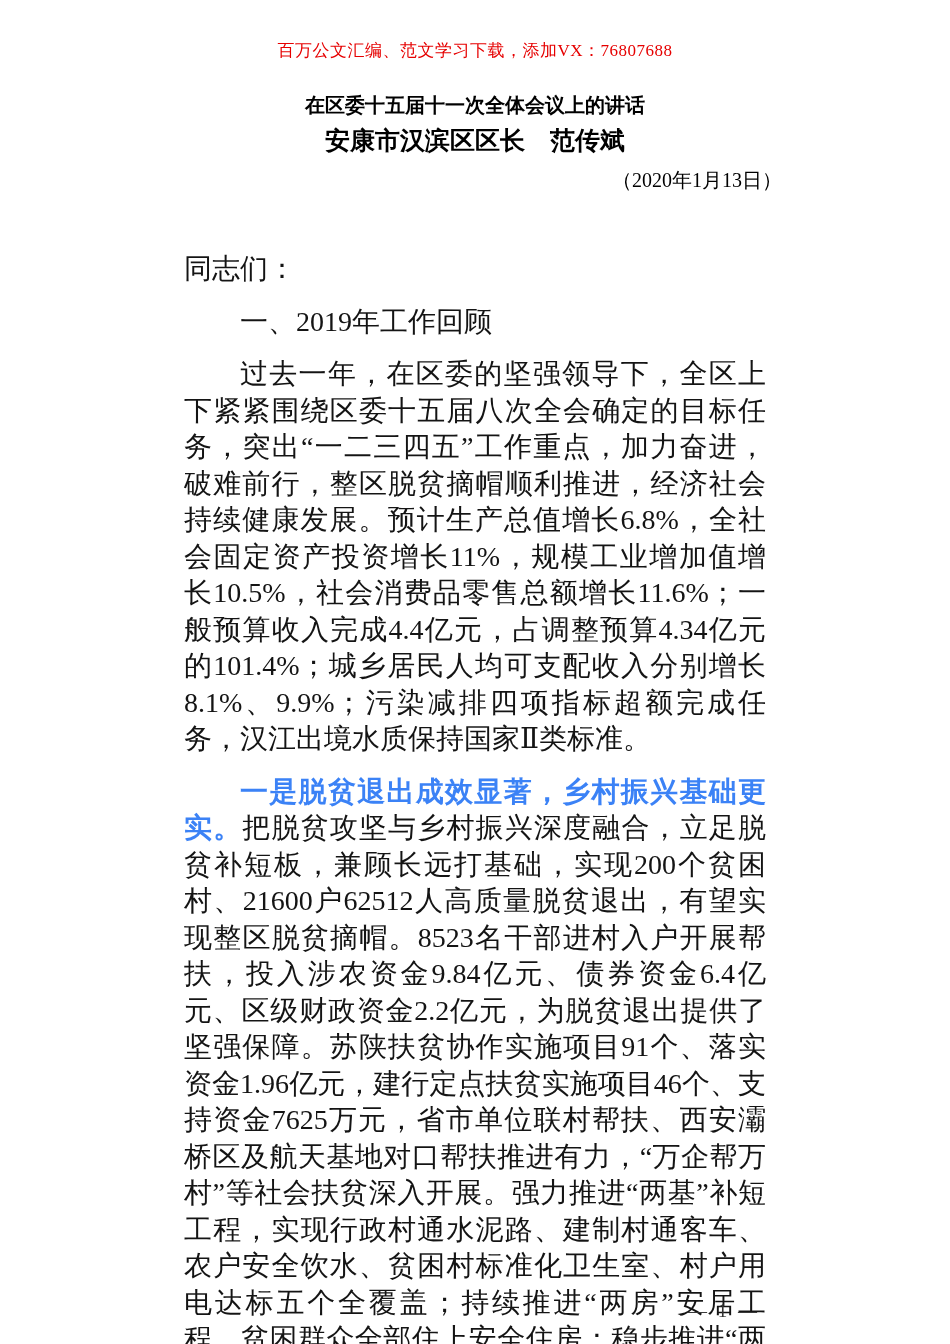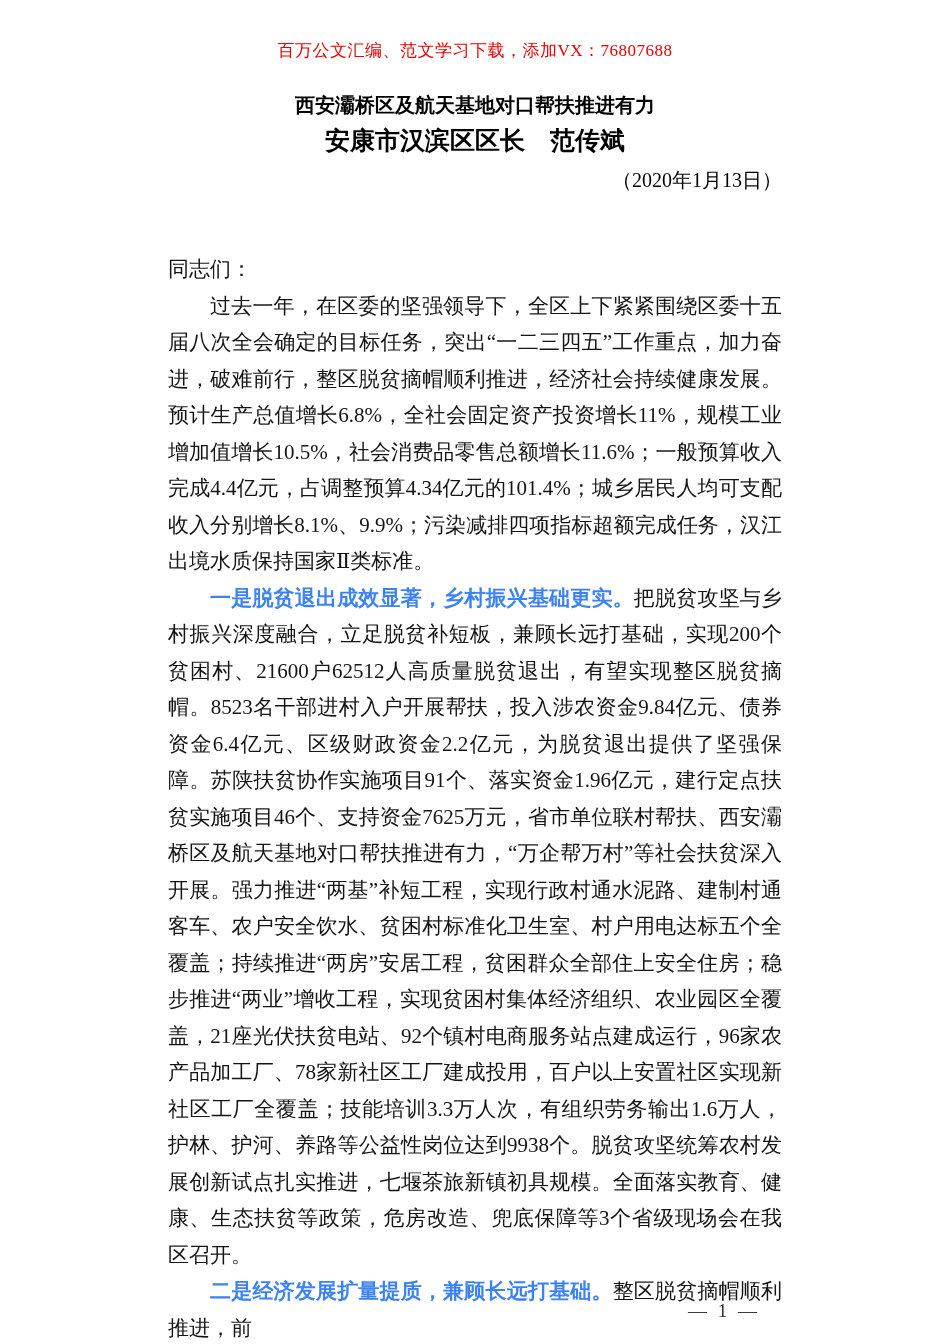--- a/index.html
+++ b/index.html
@@ -49,22 +49,22 @@
     text-align: right;
     font-size: 20px;
     line-height: 26px;
     font-weight: 400;
     color: #000000;
   }
   .body-text {
     margin-top: 58px;
   }
   .body-text p {
-    margin: 0;
-    font-size: 21px;
+    margin: 16px;
+    font-size: 28px;
     line-height: 36.5px;
     text-align: justify;
     color: #141414;
   }
   .salutation {
     text-indent: 0;
   }
   .para {
     text-indent: 2em;
   }
@@ -81,31 +81,32 @@
     letter-spacing: 3px;
   }
 </style>
 </head>
 <body>
 
 <div class="page">
 
   <div class="notice">百万公文汇编、范文学习下载，添加VX：76807688</div>
 
-  <h1 class="title">西安灞桥区及航天基地对口帮扶推进有力</h1>
+  <h1 class="title">在区委十五届十一次全体会议上的讲话</h1>
 
   <div class="author">安康市汉滨区区长　范传斌</div>
 
   <div class="date">（2020年1月13日）</div>
 
   <div class="body-text">
 
     <p class="salutation">同志们：</p>
 
 
+    <p class="para">一、2019年工作回顾</p>
 
     <p class="para">过去一年，在区委的坚强领导下，全区上下紧紧围绕区委十五届八次全会确定的目标任务，突出“一二三四五”工作重点，加力奋进，破难前行，整区脱贫摘帽顺利推进，经济社会持续健康发展。预计生产总值增长6.8%，全社会固定资产投资增长11%，规模工业增加值增长10.5%，社会消费品零售总额增长11.6%；一般预算收入完成4.4亿元，占调整预算4.34亿元的101.4%；城乡居民人均可支配收入分别增长8.1%、9.9%；污染减排四项指标超额完成任务，汉江出境水质保持国家Ⅱ类标准。</p>
 
     <p class="para"><span class="lead">一是脱贫退出成效显著，乡村振兴基础更实。</span><span>把脱贫攻坚与乡村振兴深度融合，立足脱贫补短板，兼顾长远打基础，实现200个贫困村、21600户62512人高质量脱贫退出，有望实现整区脱贫摘帽。8523名干部进村入户开展帮扶，投入涉农资金9.84亿元、债券资金6.4亿元、区级财政资金2.2亿元，为脱贫退出提供了坚强保障。苏陕扶贫协作实施项目91个、落实资金1.96亿元，建行定点扶贫实施项目46个、支持资金7625万元，省市单位联村帮扶、西安灞桥区及航天基地对口帮扶推进有力，“万企帮万村”等社会扶贫深入开展。强力推进“两基”补短工程，实现行政村通水泥路、建制村通客车、农户安全饮水、贫困村标准化卫生室、村户用电达标五个全覆盖；持续推进“两房”安居工程，贫困群众全部住上安全住房；稳步推进“两业”增收工程，实现贫困村集体经济组织、农业园区全覆盖，21座光伏扶贫电站、92个镇村电商服务站点建成运行，96家农产品加工厂、78家新社区工厂建成投用，百户以上安置社区实现新社区工厂全覆盖；技能培训3.3万人次，有组织劳务输出1.6万人，护林、护河、养路等公益性岗位达到9938个。脱贫攻坚统筹农村发展创新试点扎实推进，七堰茶旅新镇初具规模。全面落实教育、健康、生态扶贫等政策，危房改造、兜底保障等3个省级现场会在我区召开。</span></p>
 
     <p class="para"><span class="lead">二是经济发展扩量提质，兼顾长远打基础。</span><span>整区脱贫摘帽顺利推进，前</span></p>
 
   </div>
 
   <div class="footer">— 1 —</div>

